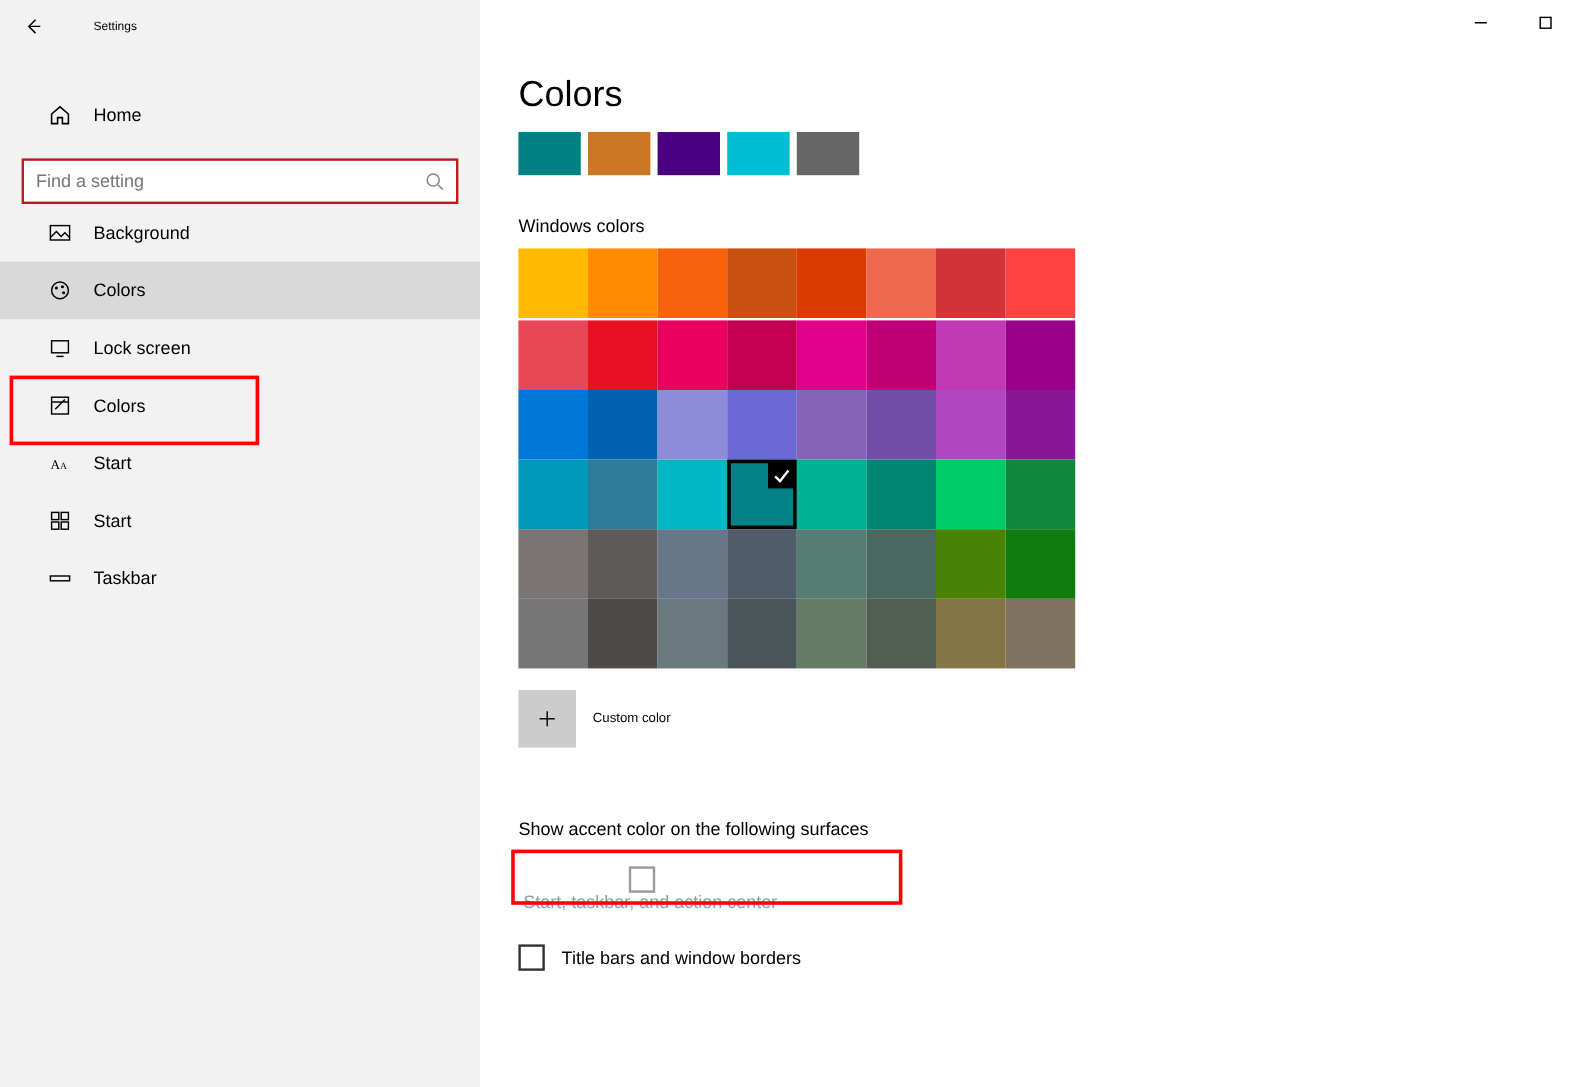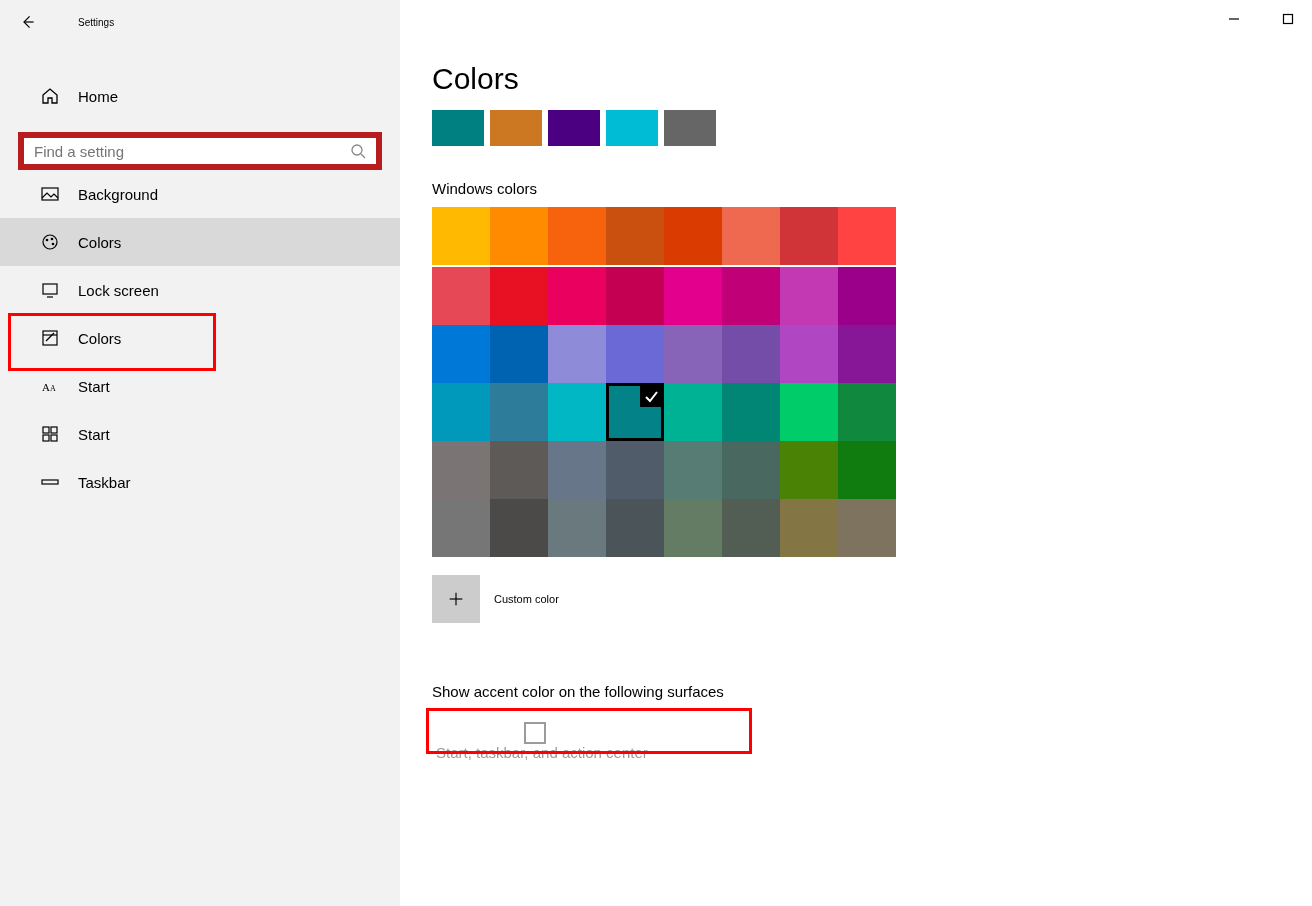--- a/index.html
+++ b/index.html
@@ -45,21 +45,21 @@
     cursor: pointer;
   }
   .home-row .icon { width: 20px; height: 20px; }
   .home-row span { margin-left: 18px; font-size: 15px; }
   .search-wrap {
     margin: 14px 18px 0 18px;
   }
   .search-box {
     display: flex;
     align-items: center;
-    border: 6px solid #b91c1c;
+    border: 2px solid #b91c1c;
     background: #fff;
     padding: 6px 10px;
     height: 38px;
   }
   .search-box input {
     flex: 1;
     border: none;
     outline: none;
     font-size: 15px;
     color: #555;
@@ -426,13 +426,17 @@
   <div class="surfaces-heading">Show accent color on the following surfaces</div>
 
   <div style="position:relative; display:inline-block;">
     <div class="highlight-checkbox" style="left:-6px; top:8px; width:326px; height:46px;"></div>
     <div class="checkbox-row" style="padding:4px;flex-direction:column;">
       <div class="cb disabled"></div>
       <div class="cb-label disabled">Start, taskbar, and action center</div>
     </div>
   </div>
 
+  <div class="checkbox-row" style="margin-top:22px;">
+    <div class="cb"></div>
+    <div class="cb-label">Title bars and window borders</div>
+  </div>
 </div>
 
 </body></html>

